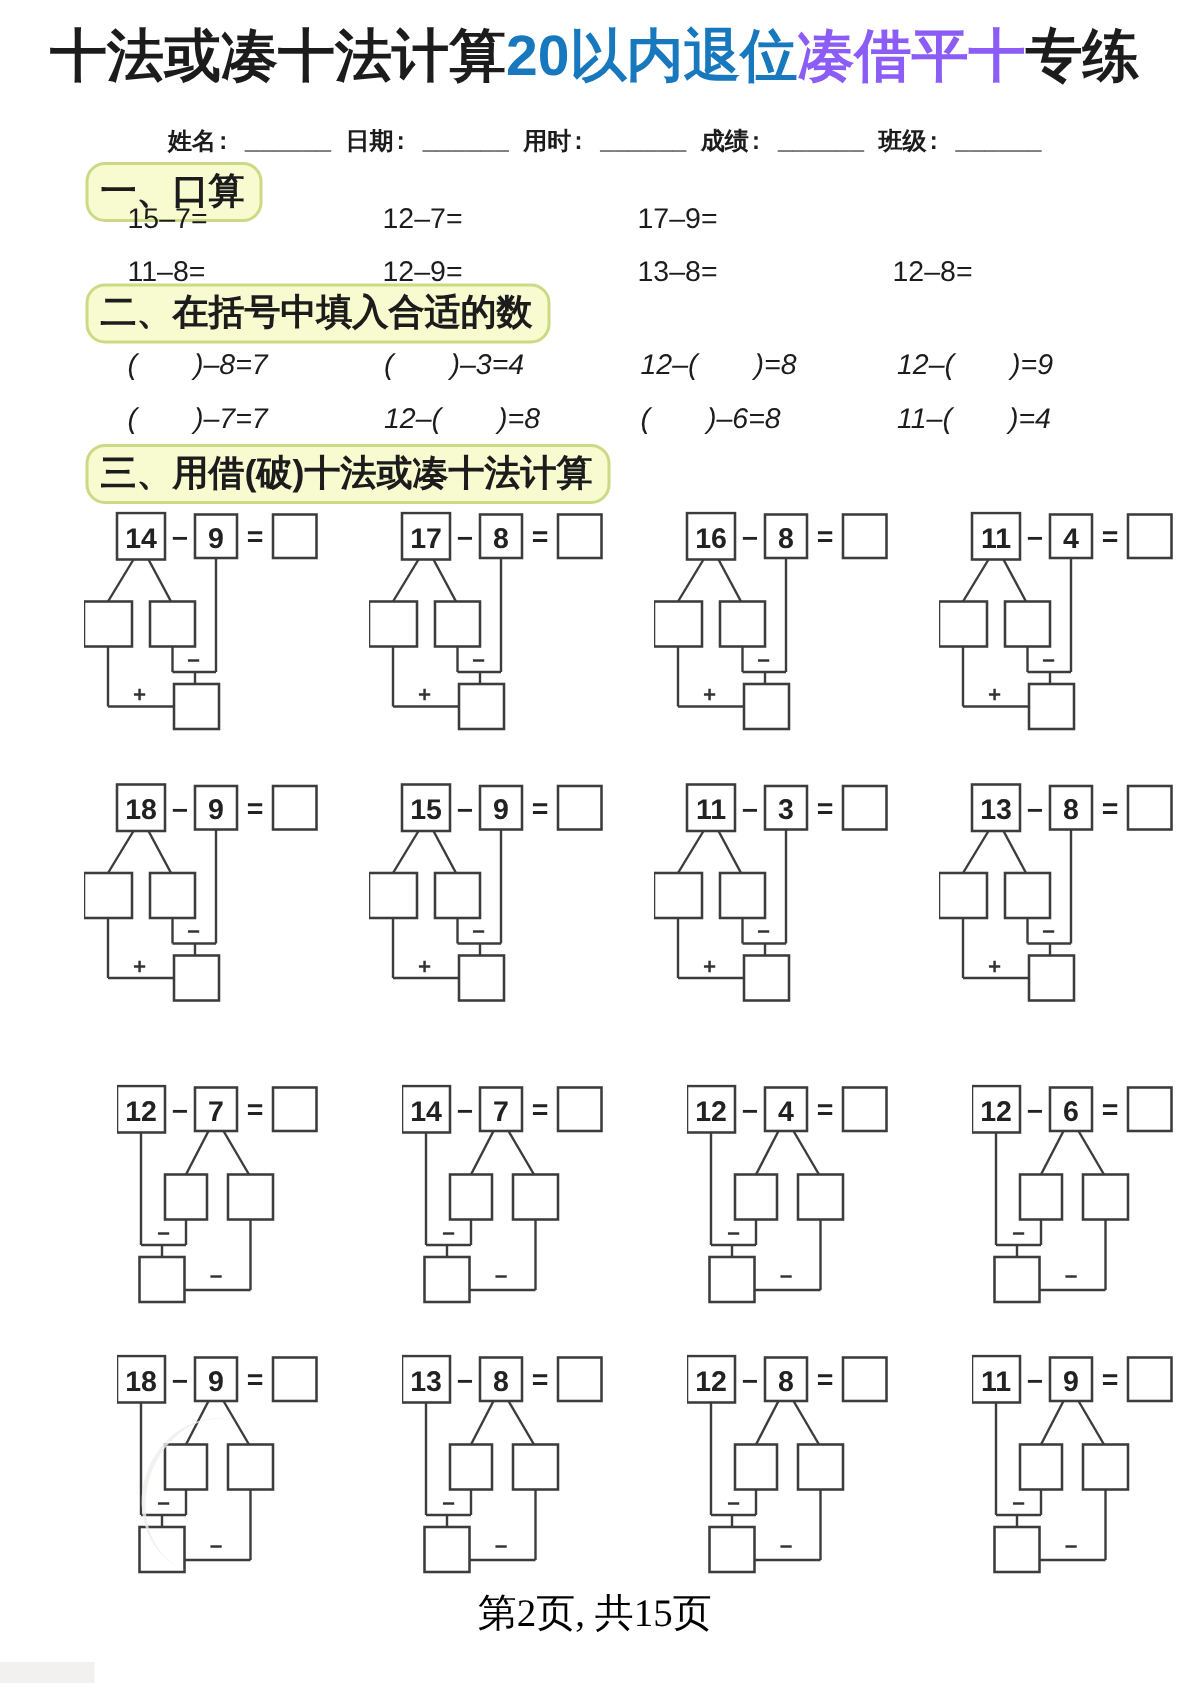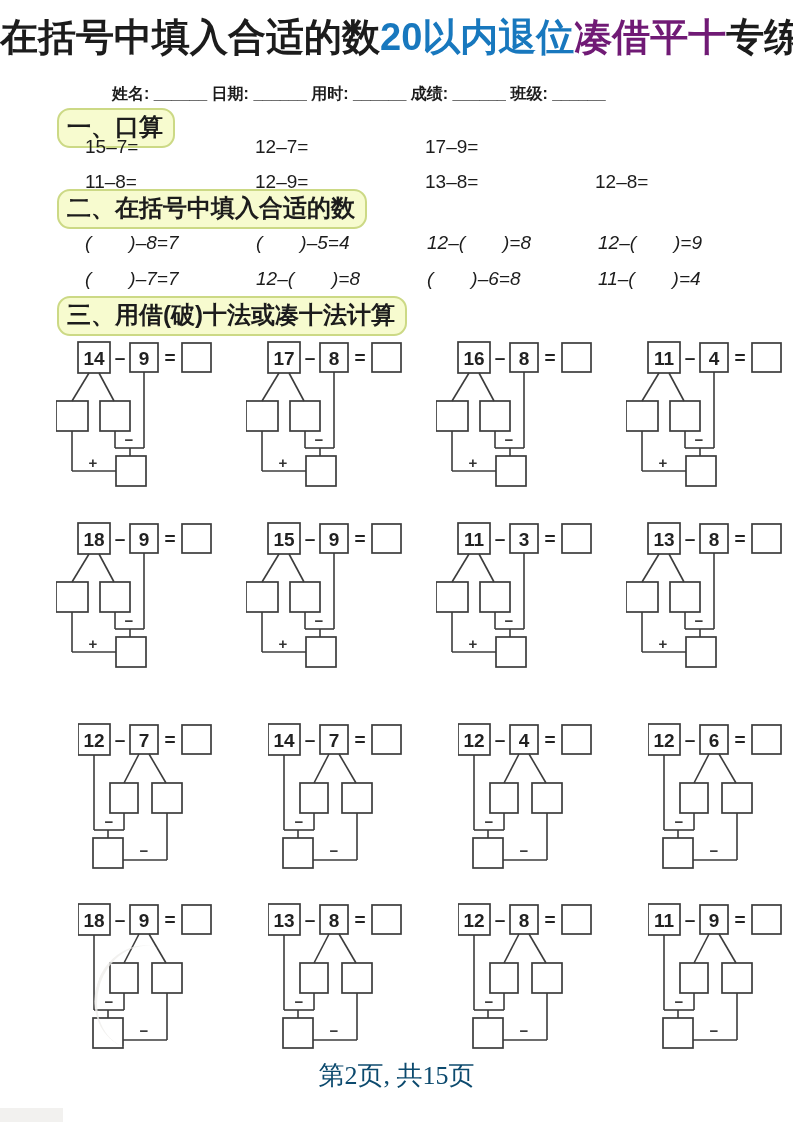--- a/index.html
+++ b/index.html
@@ -3,40 +3,40 @@
 <meta charset="utf-8">
 <style>
   html,body{margin:0;padding:0;background:#ffffff;}
   .page{
     position:relative;width:793px;height:1122px;background:#ffffff;overflow:hidden;
     font-family:"Liberation Sans",sans-serif;color:#1c1c1c;
   }
   .title{position:absolute;top:12px;left:0;width:793px;text-align:center;
     font-size:38px;font-weight:700;letter-spacing:0px;white-space:nowrap;}
   .title .t-blue{color:#1878be;}
-  .title .t-red{color:#701a75;}
-  .info-line{position:absolute;top:84px;left:112px;font-size:16px;font-weight:700;white-space:nowrap;}
+  .title .t-red{color:#8b5cf6;}
+  .info-line{position:absolute;top:84px;left:112px;font-size:16px;font-weight:700;white-space:nowrap;font-family:Liberation Mono, monospace;}
   .sec-head{position:absolute;left:57px;display:inline-block;
     background:#f7fbcf;border:2px solid #ccd985;border-radius:13px;
     padding:1px 10px 3px 8px;font-size:24px;font-weight:700;white-space:nowrap;}
   .eq-row{position:absolute;left:85px;display:flex;font-size:19px;white-space:nowrap;}
   .eq-row .eq-item{width:170px;flex:0 0 auto;}
   .eq-row.brackets .eq-item{width:171px;font-style:italic;}
   .diag-row{position:absolute;display:flex;gap:20px;font-weight:bold;}
   .diag-row.s3{left:56px;}
   .diag-row.s4{left:78px;}
   .cell{width:170px;height:152px;flex:0 0 auto;}
   svg text{font-family:"Liberation Sans",sans-serif;}
   svg .num{font-size:19px;fill:#222;text-anchor:middle;}
   svg .op{font-size:19px;fill:#222;text-anchor:middle;}
   svg .treeop{font-size:15px;fill:#333;text-anchor:middle;}
   .wbox{fill:none;stroke:#3c3c3c;stroke-width:1.7;}
   .wline{stroke:#3c3c3c;stroke-width:1.6;fill:none;}
   .footer{position:absolute;top:1058px;left:0;width:793px;text-align:center;
-    font-family:"Liberation Serif",serif;font-size:26px;color:#0c4a6e;}
+    font-family:"Liberation Serif",serif;font-size:26px;color:#000000;}
   .scan-artifact{position:absolute;left:0;bottom:0;width:63px;height:14px;background:#f2f1ef;}
   .watermark{position:absolute;left:95px;top:945px;width:90px;height:105px;
     border:0;border-left:3px solid #efeeec;border-radius:50%;transform:rotate(18deg);opacity:.8;}
 </style>
 </head>
 <body>
 
 <div class="page">
 
   <svg width="0" height="0" style="position:absolute" aria-hidden="true">
@@ -71,41 +71,41 @@
         <line class="wline" x1="46" y1="90" x2="46" y2="107"></line>
         <line class="wline" x1="16" y1="107" x2="46" y2="107"></line>
         <line class="wline" x1="30" y1="107" x2="30" y2="115"></line>
         <rect class="wbox" x="15" y="115" width="30" height="30"></rect>
         <line class="wline" x1="89" y1="90" x2="89" y2="137"></line>
         <line class="wline" x1="45" y1="137" x2="89" y2="137"></line>
       </g>
     </defs>
   </svg>
 
-  <div class="title"><span>在括号中填入合适的数</span><span class="t-blue">20以内退位</span><span class="t-red">凑借平十</span><span>专练</span></div>
+  <div class="title"><span>十法或凑十法计算</span><span class="t-blue">20以内退位</span><span class="t-red">凑借平十</span><span>专练</span></div>
 
   <div class="info-line">姓名: ______ 日期: ______ 用时: ______ 成绩: ______ 班级: ______</div>
 
   <div class="sec-head" style="top:108px">一、口算</div>
   <div class="eq-row" style="top:136px">
     <span class="eq-item">15–7=</span>
     <span class="eq-item">12–7=</span>
     <span class="eq-item">17–9=</span>
   </div>
   <div class="eq-row" style="top:171px">
     <span class="eq-item">11–8=</span>
     <span class="eq-item">12–9=</span>
     <span class="eq-item">13–8=</span>
     <span class="eq-item">12–8=</span>
   </div>
 
   <div class="sec-head" style="top:189px">二、在括号中填入合适的数</div>
   <div class="eq-row brackets" style="top:230px">
     <span class="eq-item">(　　)–8=7</span>
-    <span class="eq-item">(　　)–5=4</span>
+    <span class="eq-item">(　　)–3=4</span>
     <span class="eq-item">12–(　　)=8</span>
     <span class="eq-item">12–(　　)=9</span>
   </div>
   <div class="eq-row brackets" style="top:266px">
     <span class="eq-item">(　　)–7=7</span>
     <span class="eq-item">12–(　　)=8</span>
     <span class="eq-item">(　　)–6=8</span>
     <span class="eq-item">11–(　　)=4</span>
   </div>
 

